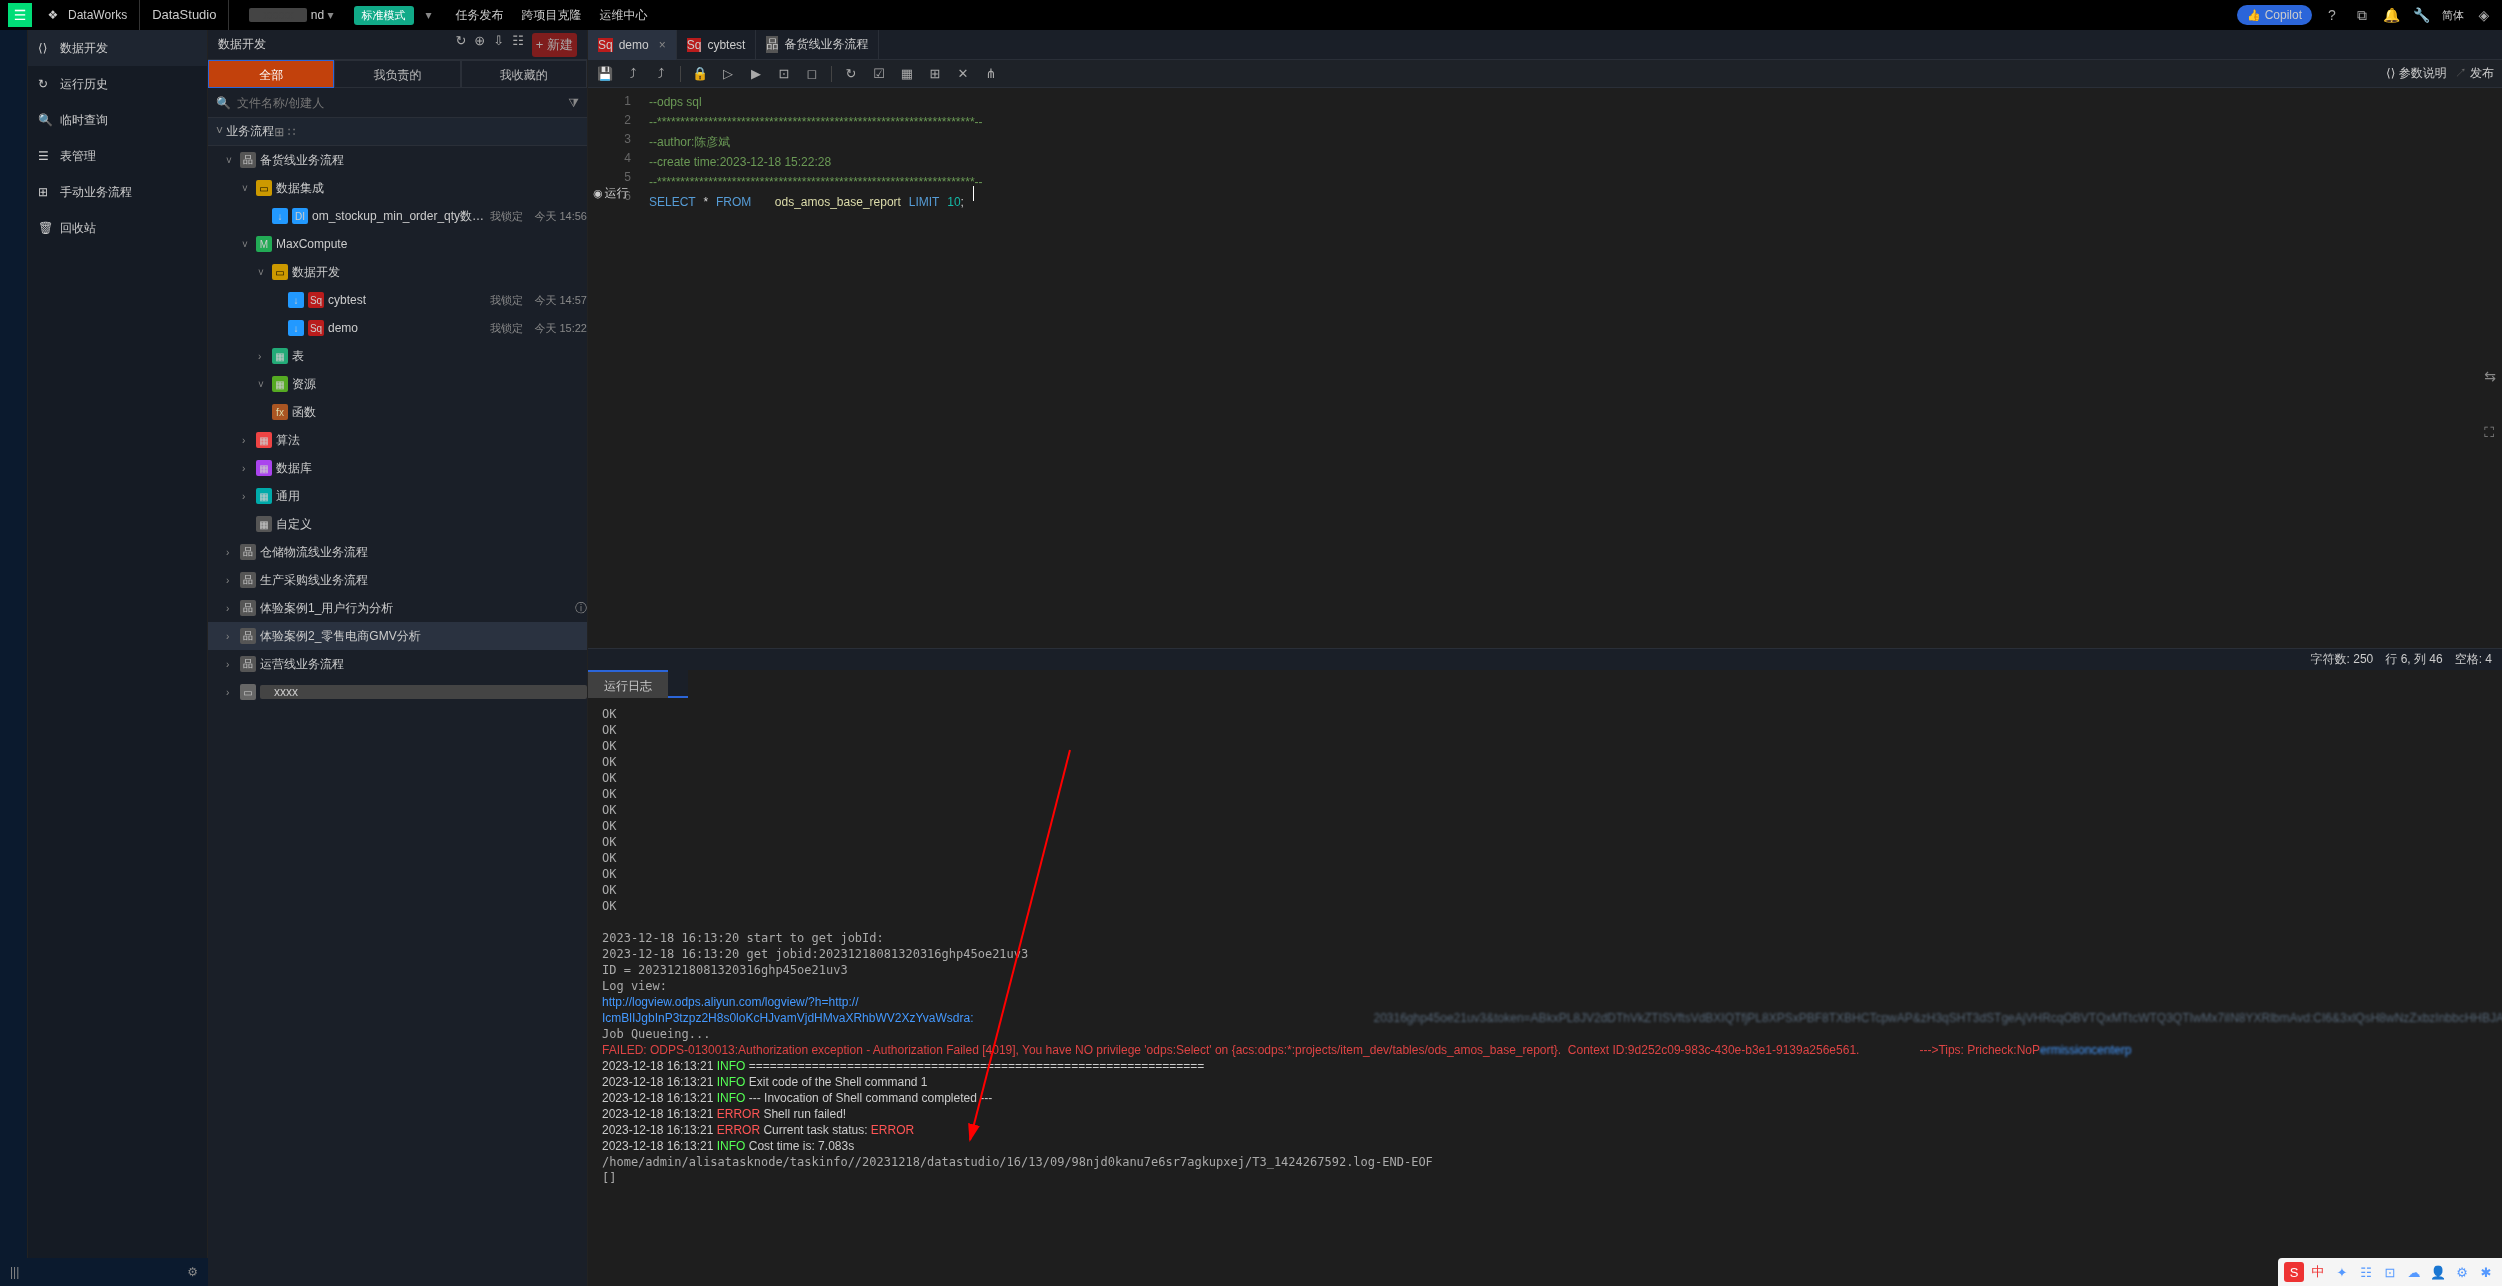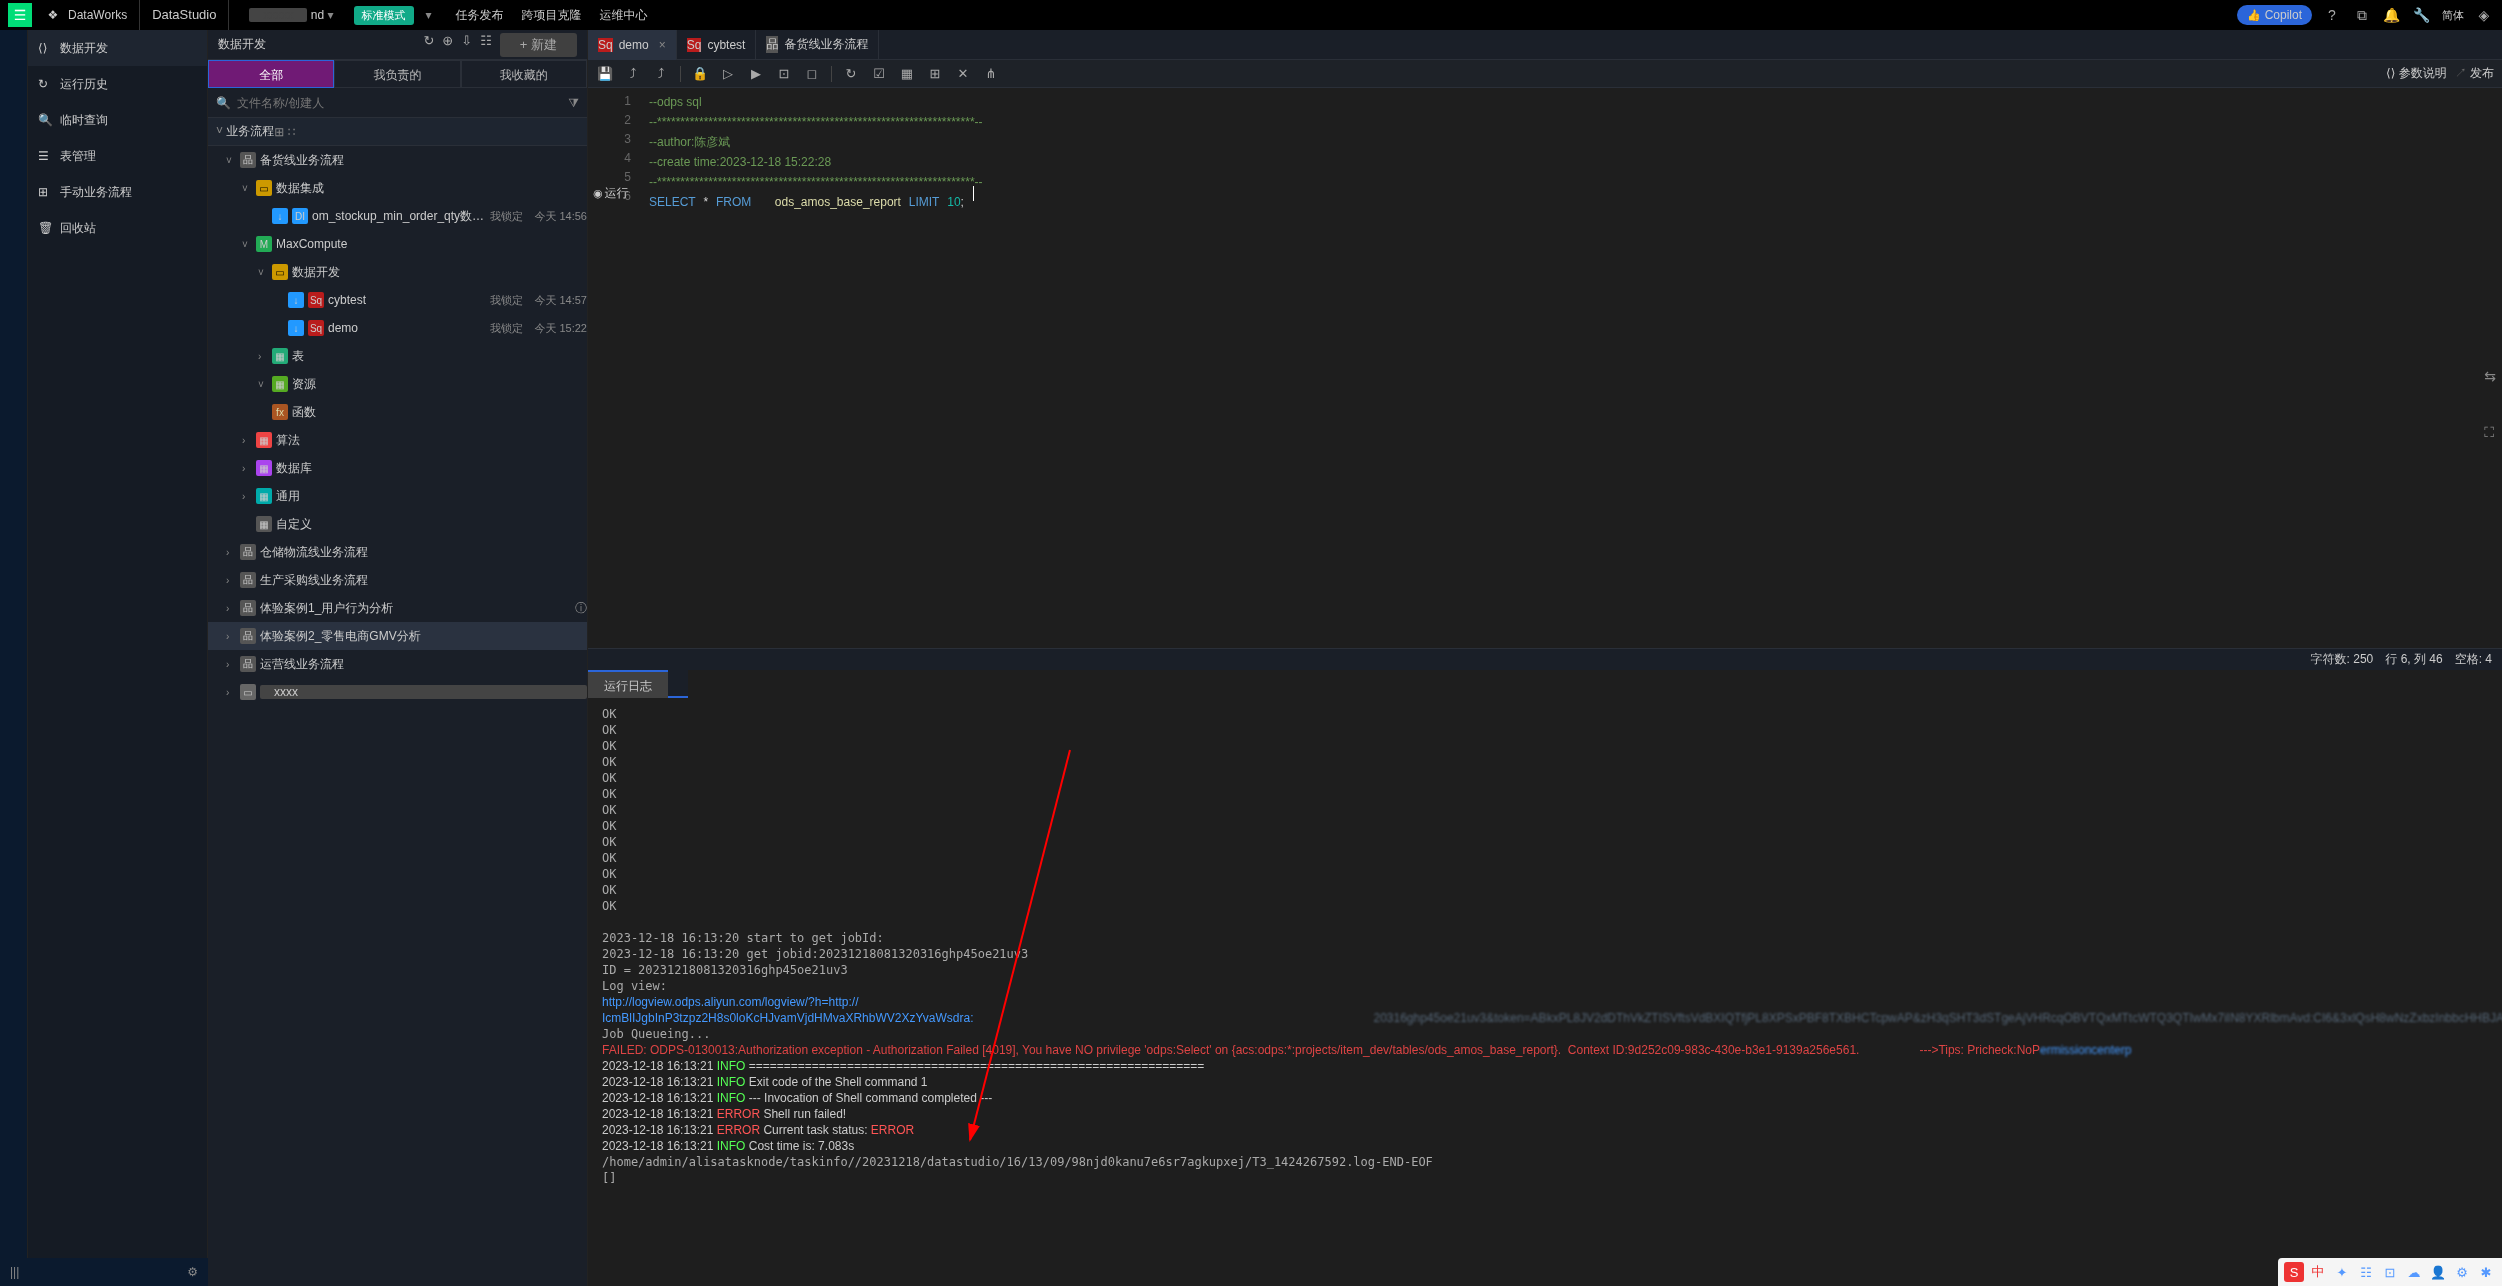--- a/index.html
+++ b/index.html
@@ -20,24 +20,24 @@
 .rail-top{flex:1}
 .navcol{width:180px;background:#151b24;border-right:1px solid #222;display:flex;flex-direction:column}
 .navitem{height:36px;display:flex;align-items:center;gap:8px;padding:0 10px;color:#bbb;cursor:pointer}
 .navitem.active{background:#1e2530}
 .navitem .ni{width:14px;height:14px;display:inline-block}
 .tree{width:380px;background:#1a1f28;display:flex;flex-direction:column;border-right:1px solid #222}
 .tree-hdr{height:30px;display:flex;align-items:center;justify-content:space-between;padding:0 10px;border-bottom:1px solid #2a2f38}
 .tree-hdr .title{color:#ccc;font-size:12px}
 .tree-hdr .ops{display:flex;gap:8px}
 .tree-hdr .ops span{color:#aaa;font-size:13px;cursor:pointer}
-.newbtn{background:#404040;color:#fff;padding:3px 20px;border-radius:3px;font-size:11px}
+.newbtn{background:#7f1d1d;color:#fff;padding:3px 4px;border-radius:3px;font-size:11px}
 .tabs3{display:flex;height:28px}
 .tabs3 div{flex:1;text-align:center;line-height:28px;background:#1a1f28;color:#bbb;border:1px solid #2a2f38;cursor:pointer}
-.tabs3 div.active{background:#701a75;color:#fff;border-color:#2b65d9}
+.tabs3 div.active{background:#c2410c;color:#fff;border-color:#2b65d9}
 .search{height:30px;display:flex;align-items:center;padding:0 8px;border-bottom:1px solid #2a2f38;gap:6px}
 .search input{flex:1;background:transparent;border:none;outline:none;color:#ccc}
 .search .sic{color:#888}
 .group{height:28px;display:flex;align-items:center;padding:0 8px;background:#1e2530;border-bottom:1px solid #2a2f38}
 .group span{color:#ccc}
 .treebody{flex:1;overflow:auto}
 .tr{display:flex;align-items:center;height:28px;padding-left:12px;cursor:pointer;gap:4px}
 .tr.sel{background:#2a3240}
 .tr .ar{width:10px;color:#888;font-size:10px}
 .tr .ic{width:16px;height:16px;display:inline-flex;align-items:center;justify-content:center;border-radius:2px;font-size:10px}

